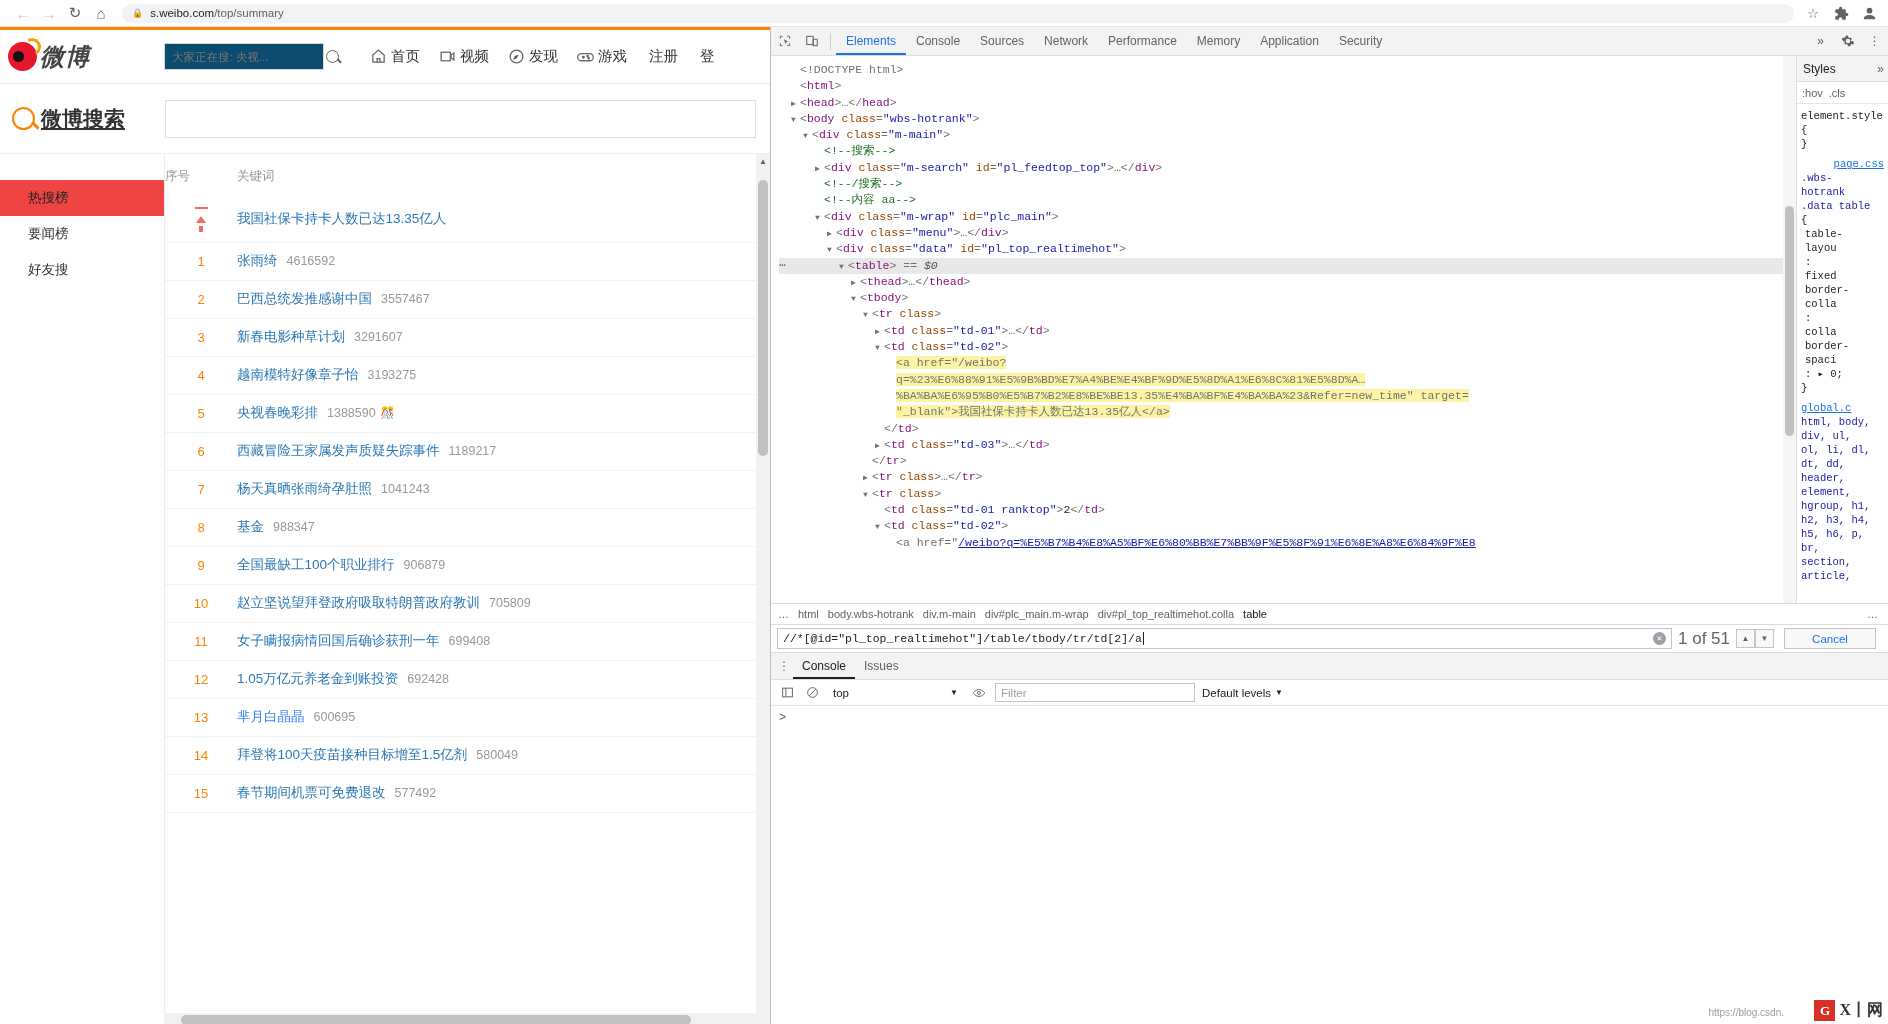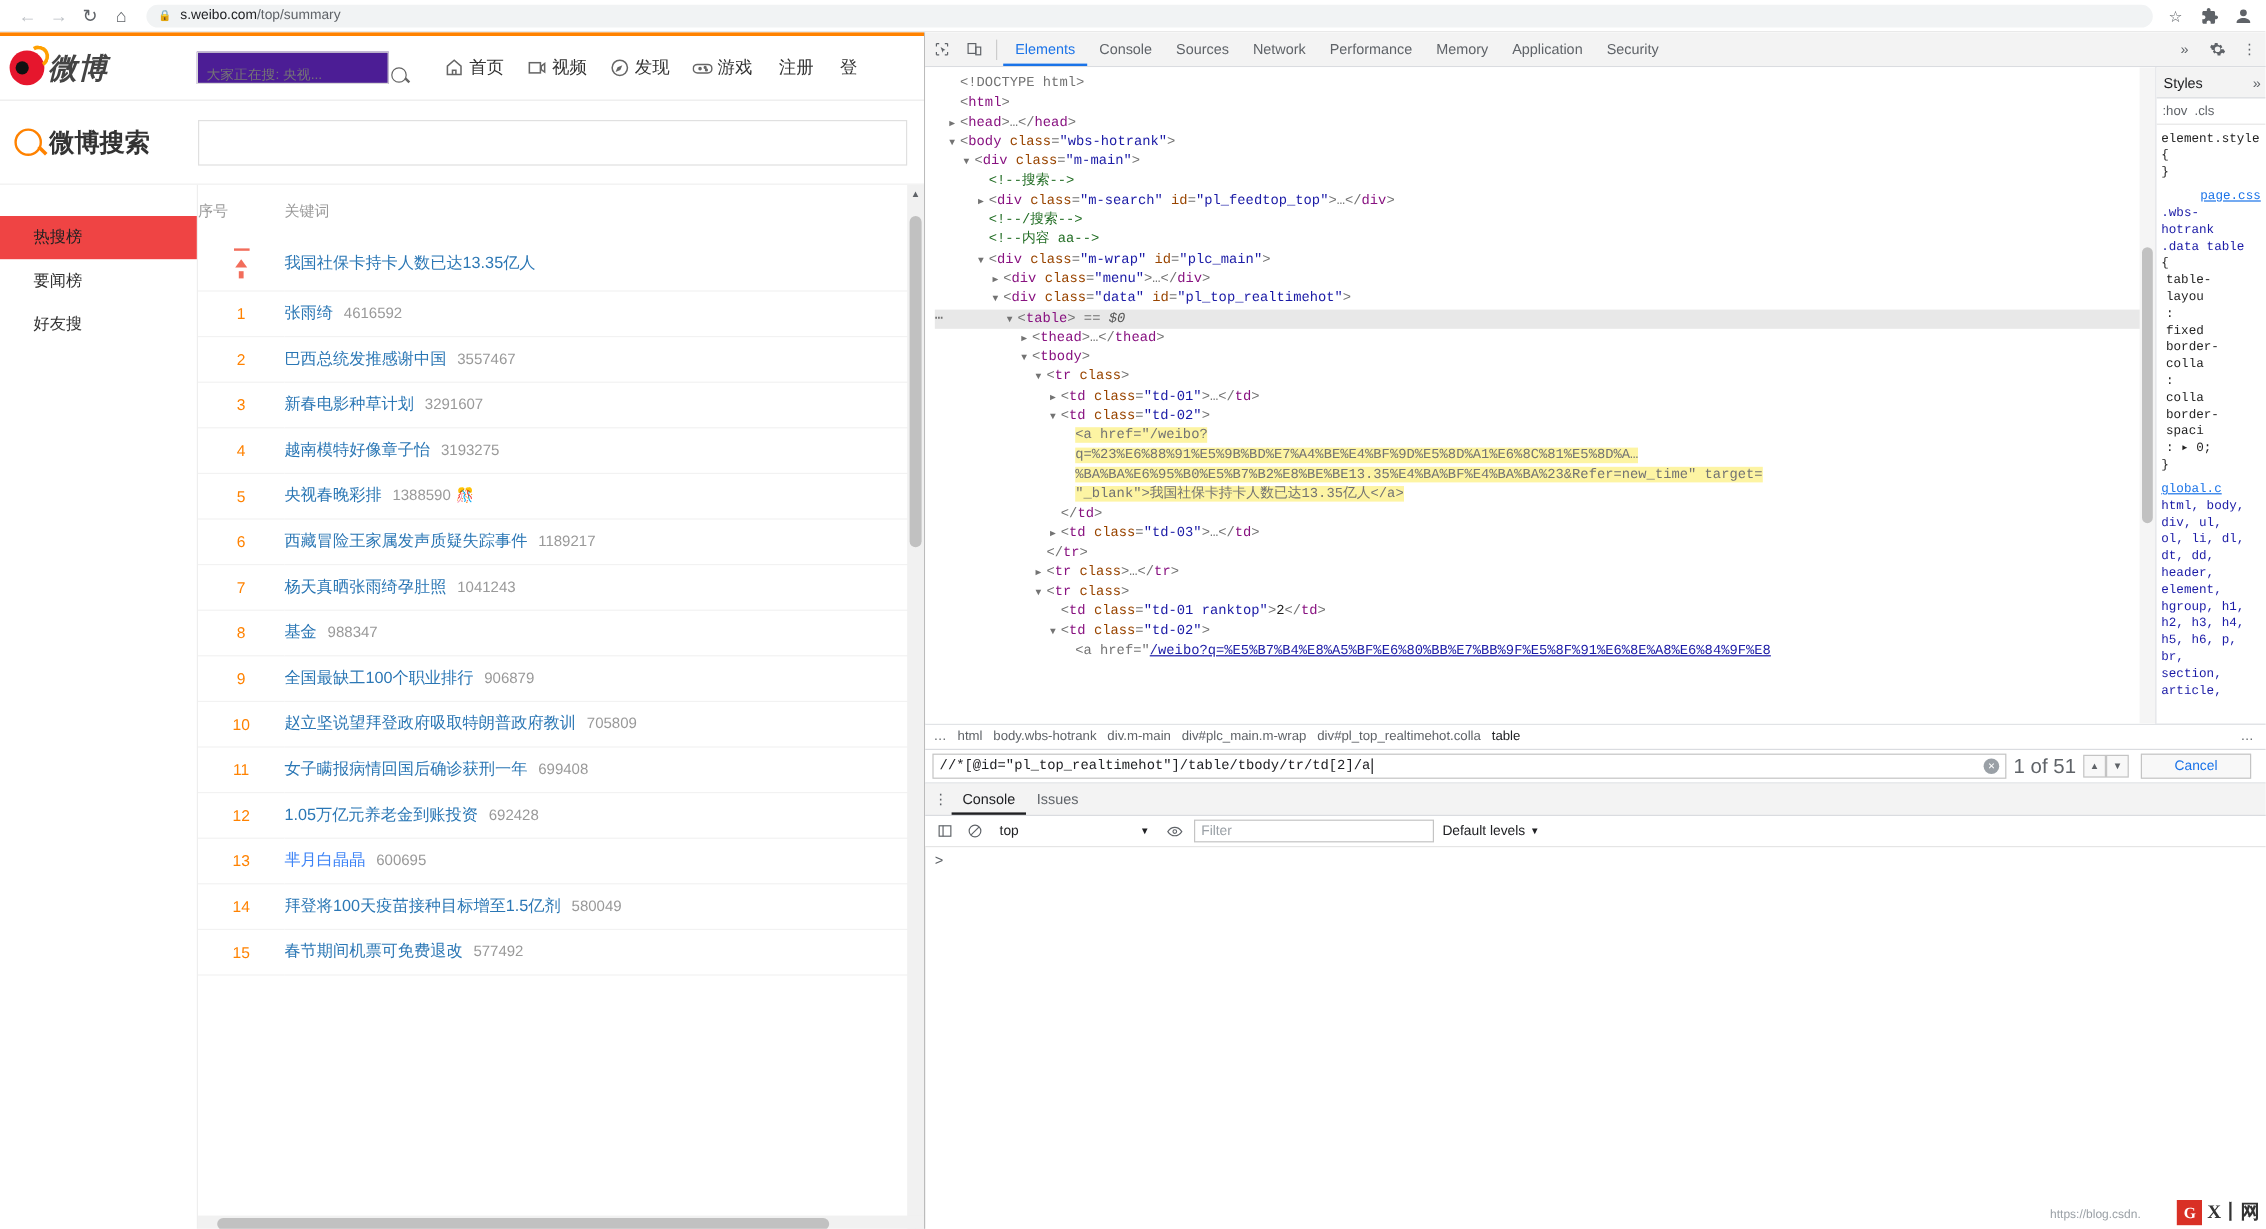--- a/index.html
+++ b/index.html
@@ -28,41 +28,41 @@
      border-bottom:1px solid #e8e8e8; padding-left:8px; }
   #wb-logo { display:flex; align-items:center; gap:3px; width:150px; flex:none;}
   .wb-eye { width:29px; height:29px; border-radius:50%; background:#e6162d; position:relative; }
   .wb-eye:after { content:""; position:absolute; width:11px; height:11px; border-radius:50%;
      background:#111; left:5px; top:9px; }
   .wb-eye:before { content:""; position:absolute; width:12px; height:12px;
      border:3px solid #ffa000; border-left-color:transparent; border-bottom-color:transparent;
      border-radius:50%; right:-4px; top:-4px; transform:rotate(15deg); }
   #wb-logo-text { font-family:"Liberation Serif", serif; font-style:italic; font-weight:bold;
      font-size:24px; color:#444; letter-spacing:1px; }
-  #wb-search { width:160px; height:27px; border:1px solid #d8d8d8; background:#4c1d95;
-     display:flex; align-items:flex-end; padding:0 7px; margin-left:6px; flex:none; }
+  #wb-search { width:160px; height:27px; border:1px solid #d8d8d8; background:#0c4a6e;
+     display:flex; align-items:center; padding:0 7px; margin-left:6px; flex:none; }
   #wb-search-input { border:0; background:transparent; outline:none; flex:1;
      font-size:11.5px; color:#999; font-family:"Liberation Sans", sans-serif;}
   .mag { width:13px; height:13px; border:1.6px solid #666; border-radius:50%; position:relative; flex:none;}
   .mag:after { content:""; position:absolute; width:5px; height:1.6px; background:#666;
      transform:rotate(45deg); right:-4px; bottom:0px; }
   #wb-nav { display:flex; align-items:center; gap:19px; margin-left:46px; font-size:14.5px; color:#333; }
   .wb-nav-item { display:flex; align-items:center; gap:4px; white-space:nowrap; }
   .nv-ico { width:17px; height:17px; color:#666; display:flex; align-items:center; justify-content:center; }
   .nv-ico svg { width:17px; height:17px; }
   #wb-auth { display:flex; align-items:center; gap:22px; margin-left:22px; font-size:14.5px; color:#333; }
 
   #search-band { height:70px; background:#fff; display:flex; align-items:center;
      border-bottom:1px solid #eee; }
   #brand { width:165px; flex:none; display:flex; align-items:center; gap:6px; padding-left:12px; }
   .brand-mag { width:23px; height:23px; border:2.6px solid #ff8200; border-radius:50%;
      position:relative; flex:none; }
   .brand-mag:after { content:""; position:absolute; width:9px; height:2.6px; background:#ff8200;
      transform:rotate(45deg); right:-7px; bottom:1px; }
-  #brand-text { font-family:"Liberation Serif", serif; font-weight:bold; font-size:21px; color:#333; }
+  #brand-text { font-family:"Liberation Serif", serif; font-weight:bold; font-size:21px; color:#333;text-decoration:underline; }
   #big-search { flex:1; height:38px; border:1px solid #e0e0e0; background:#fff; margin-right:14px; }
 
   #body-row { display:flex; height:calc(997px - 54px - 70px); }
   #side { width:165px; flex:none; border-right:1px solid #eee; background:#fff; padding-top:26px; }
   .side-item { height:36px; display:flex; align-items:center; padding-left:28px;
      font-size:13.5px; color:#333; }
   .side-item.active { background:#ef4444; font-weight:normal; color:#222; }
 
   #rank-wrap { flex:1; background:#fff; position:relative; overflow:hidden; }
   table.rank { width:100%; border-collapse:collapse; table-layout:fixed; }

